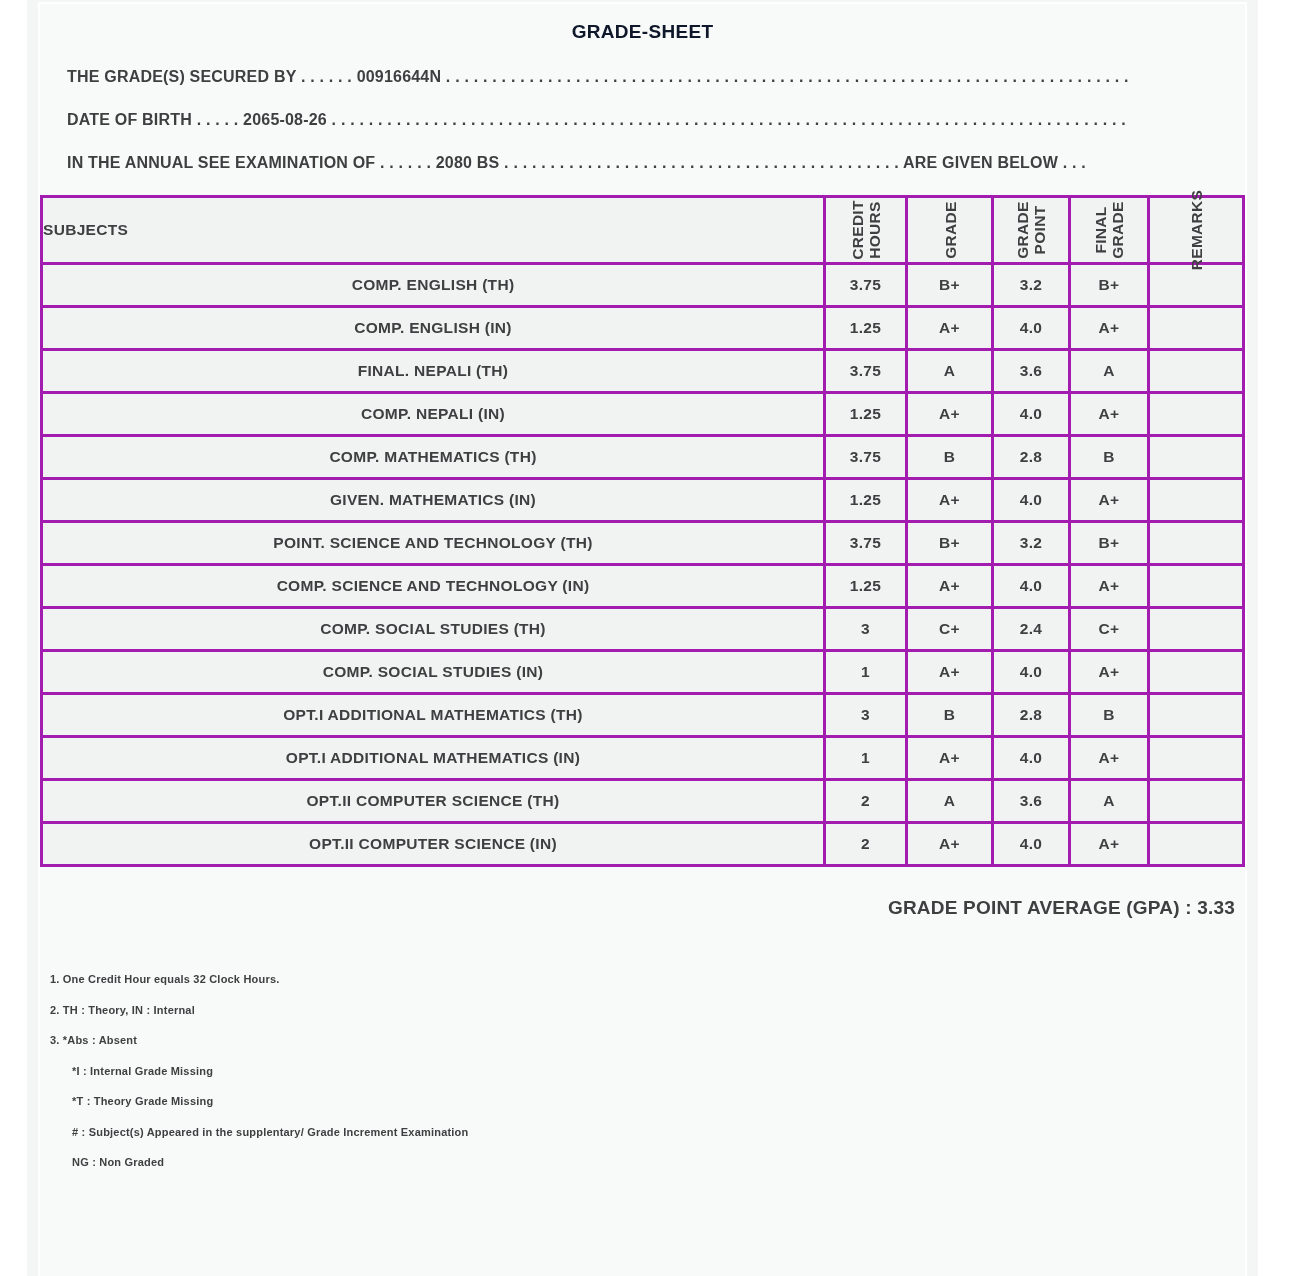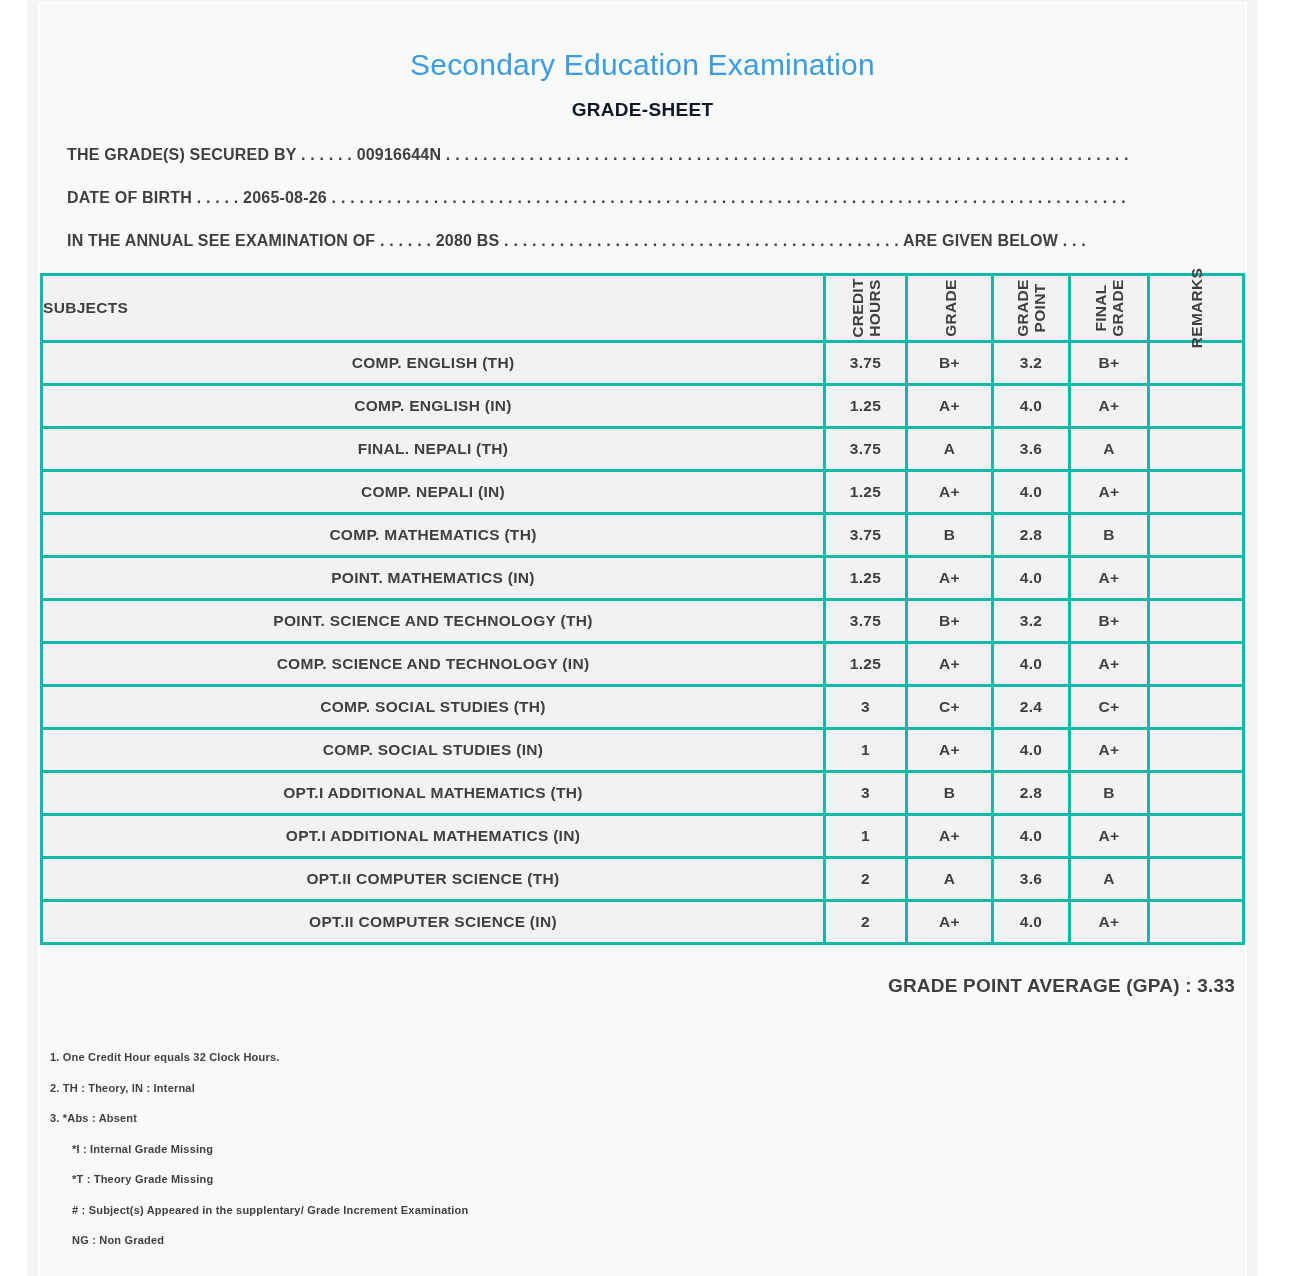--- a/index.html
+++ b/index.html
@@ -61,21 +61,21 @@
     white-space: nowrap;
     overflow: hidden;
     letter-spacing: 0.2px;
     margin-top: 24px;
   }
   table.grades {
     width: 100%;
     table-layout: fixed;
     border-collapse: separate;
     border-spacing: 3px;
-    background: #14b8a6;
+    background: #a21caf;
   }
   table.grades th, table.grades td {
     background: #f1f2f2;
     font-size: 15.5px;
     font-weight: 700;
     color: #3f3f41;
     letter-spacing: 0.3px;
     vertical-align: middle;
     padding: 0;
   }
@@ -114,21 +114,20 @@
     letter-spacing: 0.2px;
   }
   .note.indent { padding-left: 22px; }
 </style>
 </head>
 <body>
 
 <div class="outer">
   <div class="card">
 
-    <h1 class="title">Secondary Education Examination</h1>
     <div class="subtitle">GRADE-SHEET</div>
 
     <div class="info">
       <div class="info-line"><span>THE GRADE(S) SECURED BY</span> <span>. . . . . .</span> <span>00916644N</span> <span>. . . . . . . . . . . . . . . . . . . . . . . . . . . . . . . . . . . . . . . . . . . . . . . . . . . . . . . . . . . . . . . . . . . . . . . . . .</span></div>
       <div class="info-line"><span>DATE OF BIRTH</span> <span>. . . . .</span> <span>2065-08-26</span> <span>. . . . . . . . . . . . . . . . . . . . . . . . . . . . . . . . . . . . . . . . . . . . . . . . . . . . . . . . . . . . . . . . . . . . . . . . . . . . . . . . . . . . . .</span></div>
       <div class="info-line"><span>IN THE ANNUAL SEE EXAMINATION OF</span> <span>. . . . . .</span> <span>2080 BS</span> <span>. . . . . . . . . . . . . . . . . . . . . . . . . . . . . . . . . . . . . . . . . . .</span> <span>ARE GIVEN BELOW</span> <span>. . .</span></div>
     </div>
 
     <table class="grades">
       <colgroup>
@@ -195,21 +194,21 @@
           </tr>
       <tr>
             <td class="cell-subject">COMP. MATHEMATICS (TH)</td>
             <td>3.75</td>
             <td>B</td>
             <td>2.8</td>
             <td>B</td>
             <td></td>
           </tr>
       <tr>
-            <td class="cell-subject">POINT. MATHEMATICS (IN)</td>
+            <td class="cell-subject">GIVEN. MATHEMATICS (IN)</td>
             <td>1.25</td>
             <td>A+</td>
             <td>4.0</td>
             <td>A+</td>
             <td></td>
           </tr>
       <tr>
             <td class="cell-subject">POINT. SCIENCE AND TECHNOLOGY (TH)</td>
             <td>3.75</td>
             <td>B+</td>

